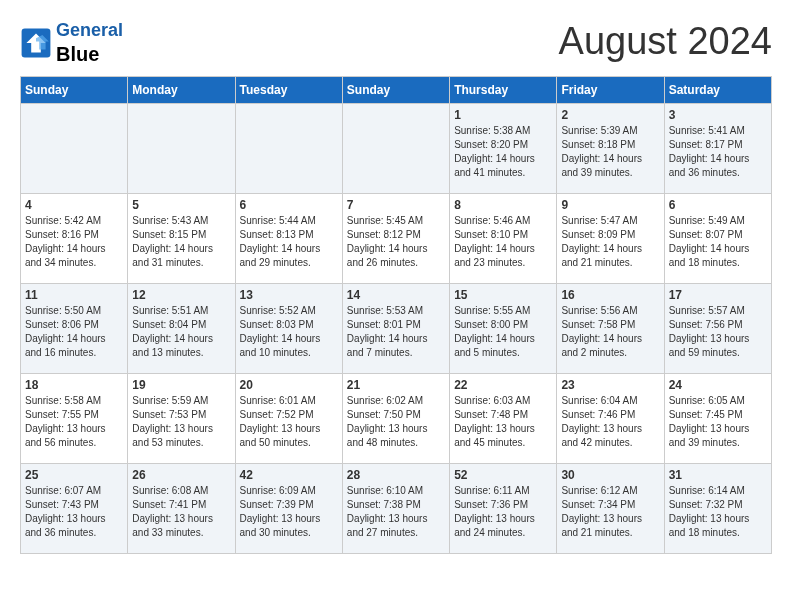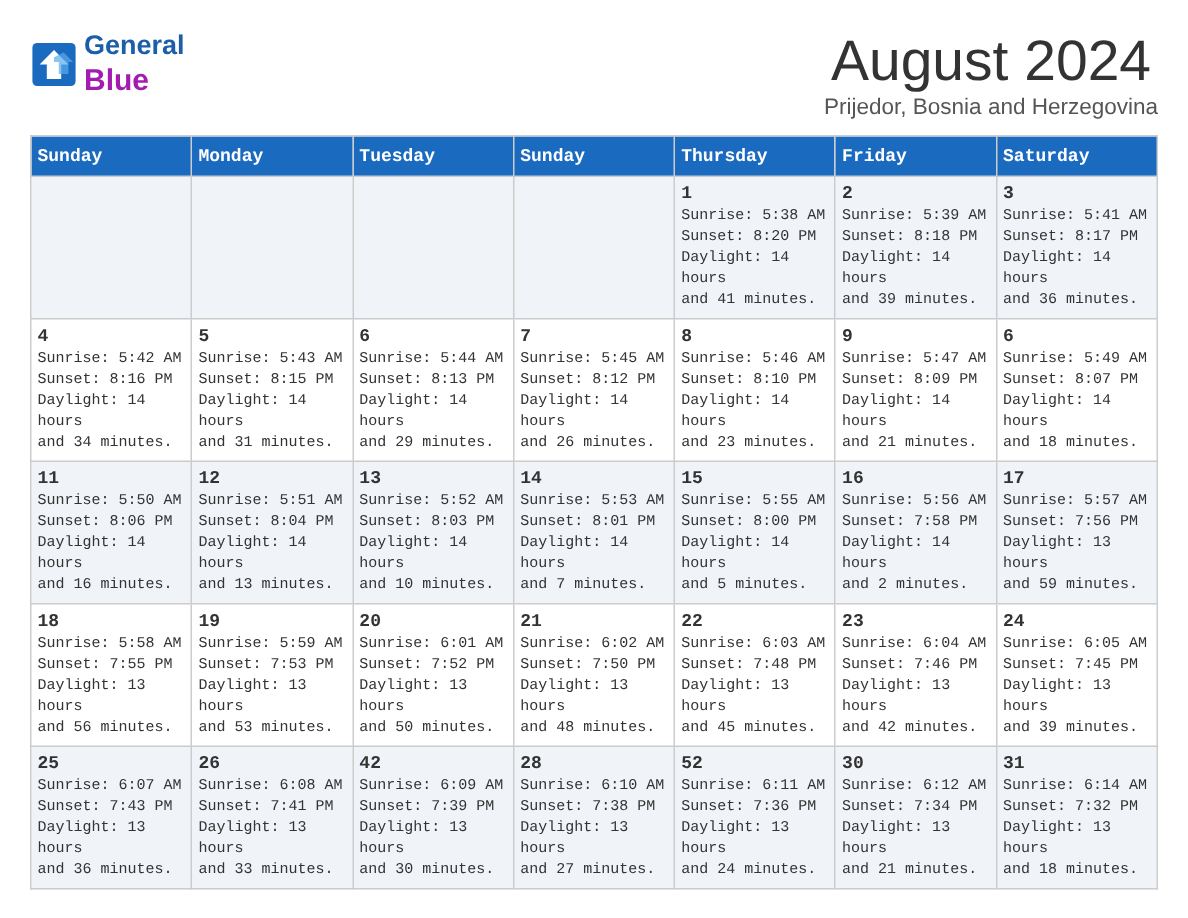--- a/index.html
+++ b/index.html
@@ -29,36 +29,35 @@
       line-height: 1.2;
     }
     .logo-text span {
       color: #1a5fa8;
     }
     .logo-icon {
       width: 32px;
       height: 32px;
     }
     .title-block {
-      text-align: center;
+      text-align: left;
       margin-left: 19px;
     }
     .month-title {
       font-size: 38px;
       color: #333;
       font-weight: normal;
     }
     .subtitle {
       font-size: 15px;
       color: #555;
     }
     table {
       width: 100%;
       border-collapse: collapse;
-      font-family: Liberation Mono, monospace;
     }
     thead tr th {
       background-color: #1a6bbf;
       color: #fff;
       font-size: 12px;
       padding: 6px 4px;
       text-align: left;
       font-weight: bold;
       border: 1px solid #ccc;
     }
@@ -97,26 +96,25 @@
 
 <div class="header">
   <div class="logo">
     <svg class="logo-icon" viewBox="0 0 40 40">
       <rect x="2" y="2" width="36" height="36" rx="4" fill="#1a6bbf"></rect>
       <polygon points="20,8 32,20 26,20 26,32 14,32 14,20 8,20" fill="white"></polygon>
       <polygon points="28,10 36,18 32,18 32,28 24,28 24,18 20,18 20,14" fill="#5aabee" opacity="0.7"></polygon>
     </svg>
     <div class="logo-text">
       <div><span>General</span></div>
-      <div><span style="color:#a21caf;font-weight:bold;font-size:20px;">Blue</span></div>
+      <div><span style="color:#000000;font-weight:bold;font-size:20px;">Blue</span></div>
     </div>
   </div>
   <div class="title-block">
     <div class="month-title">August 2024</div>
-    <div class="subtitle">Prijedor, Bosnia and Herzegovina</div>
   </div>
 </div>
 
 <table>
   <thead>
     <tr>
     <th>Sunday</th>
         <th>Monday</th>
         <th>Tuesday</th>
         <th>Sunday</th>

